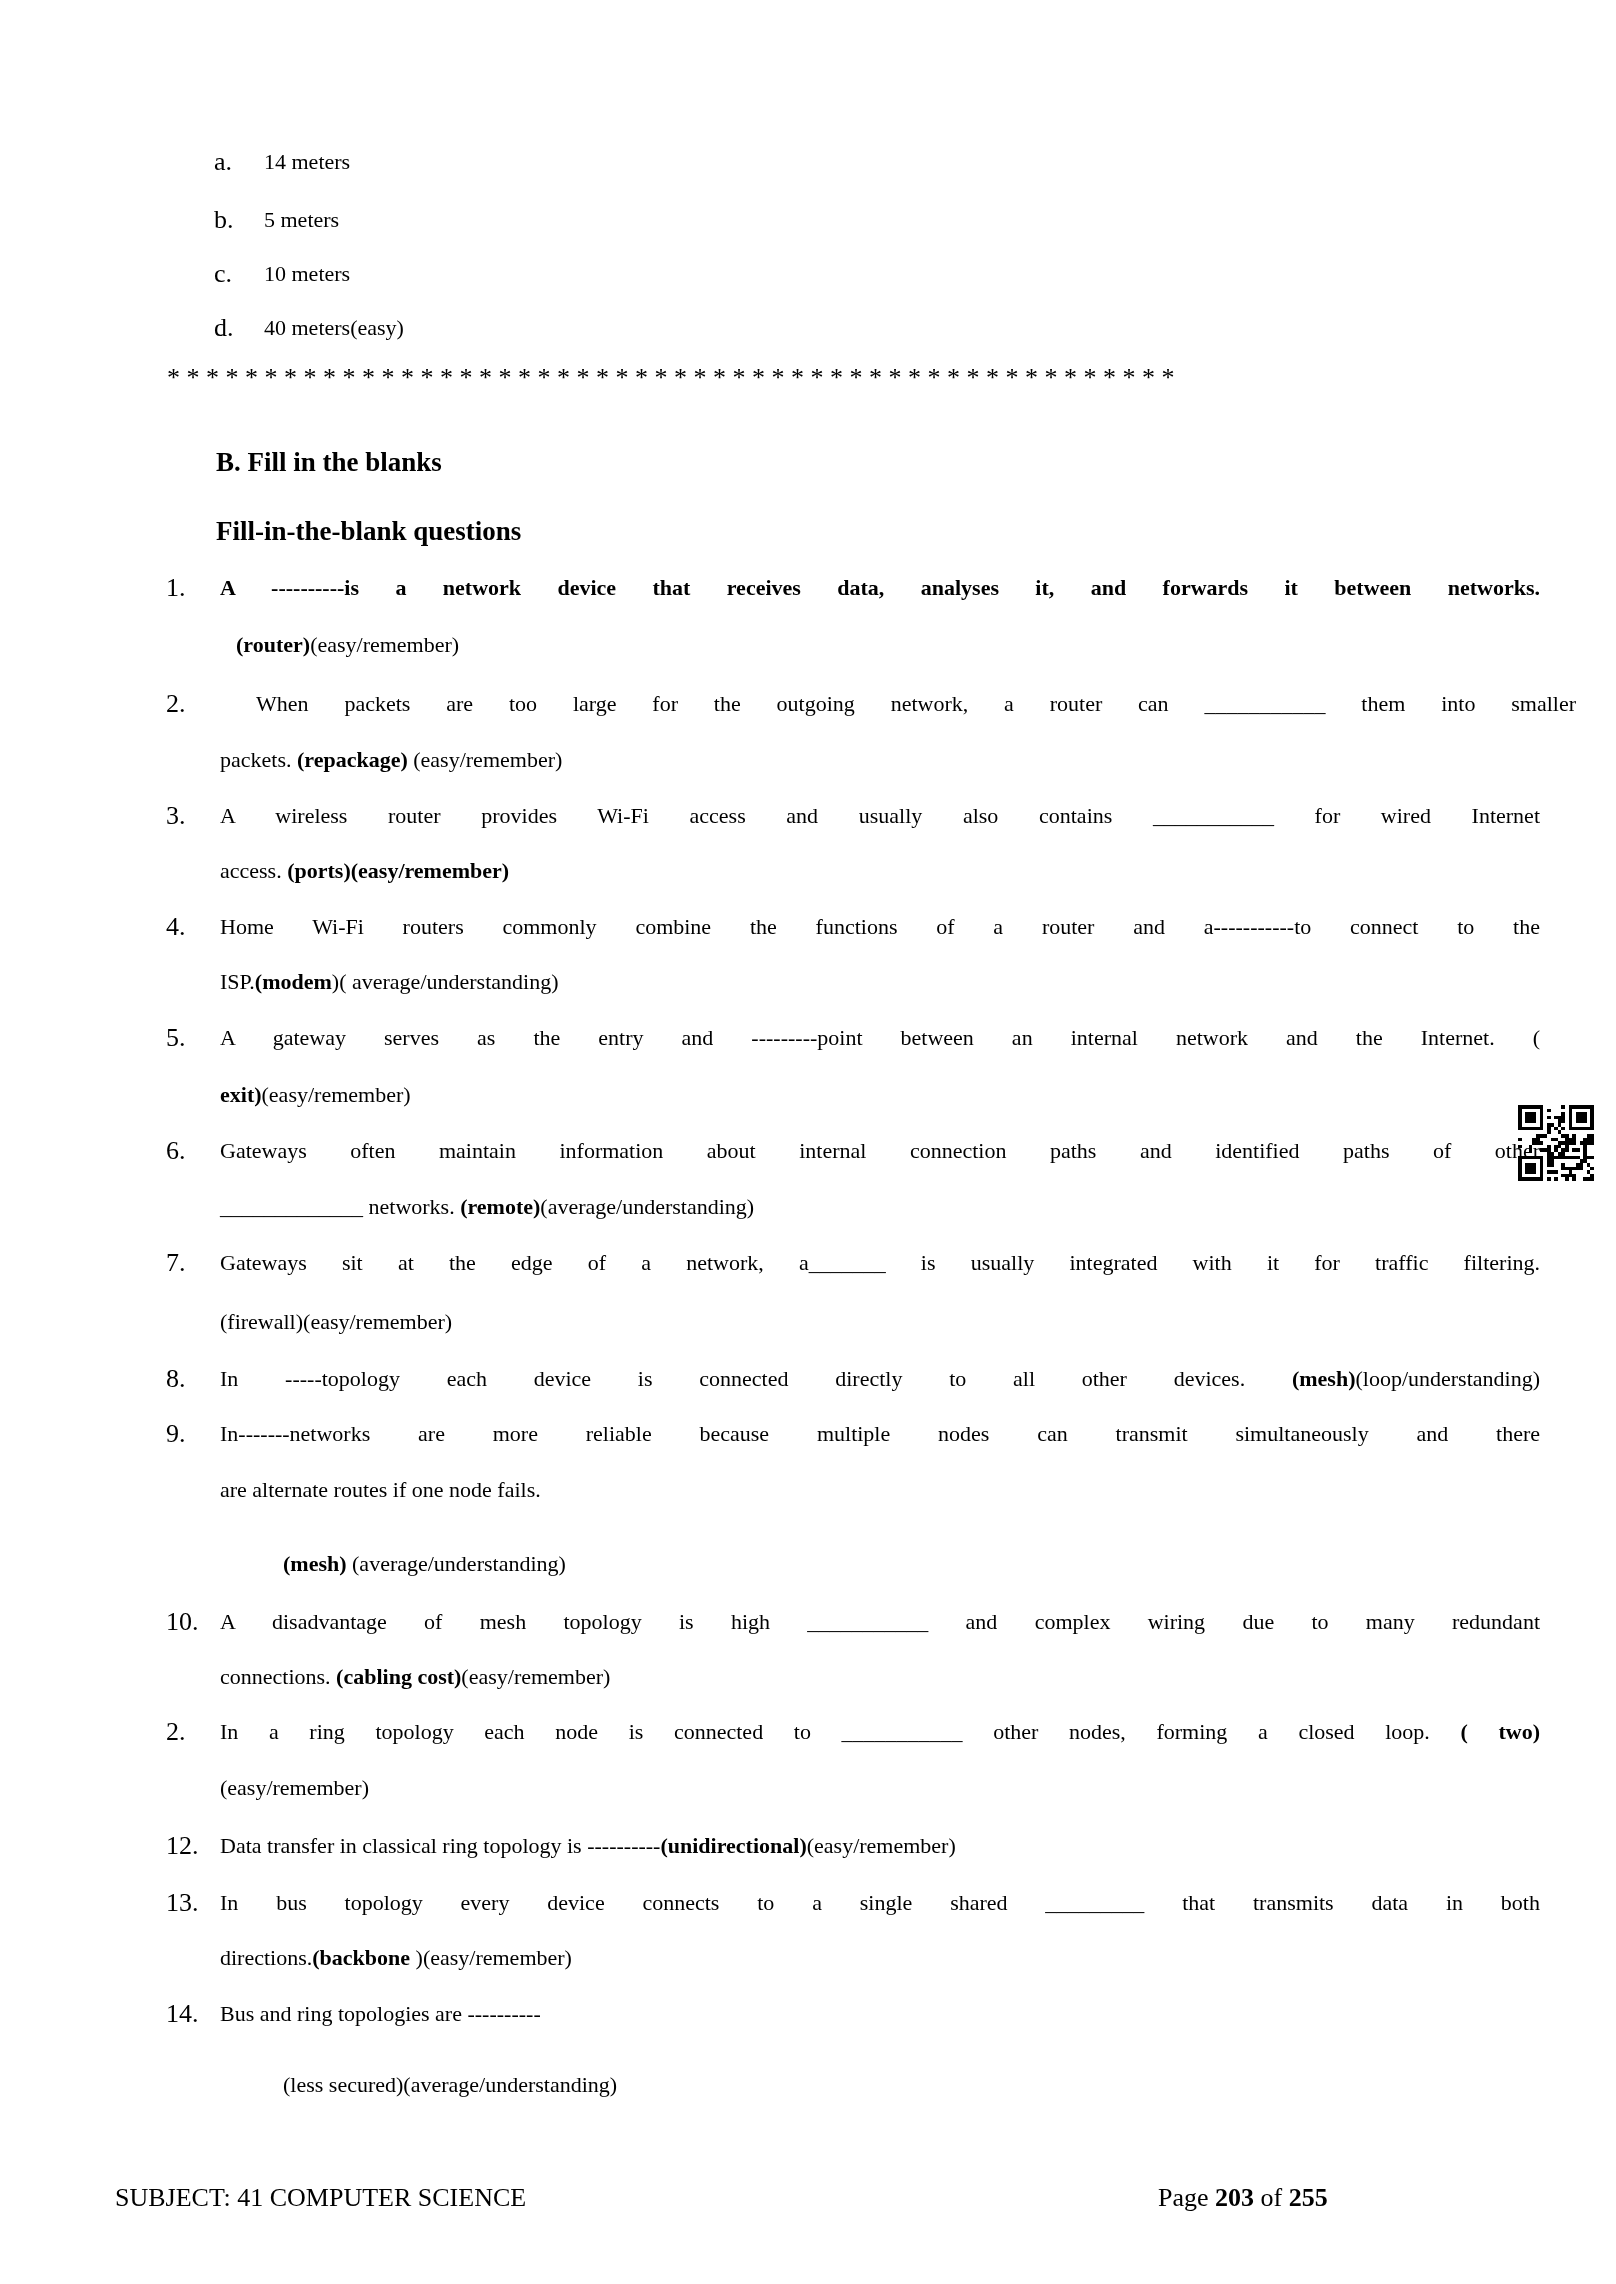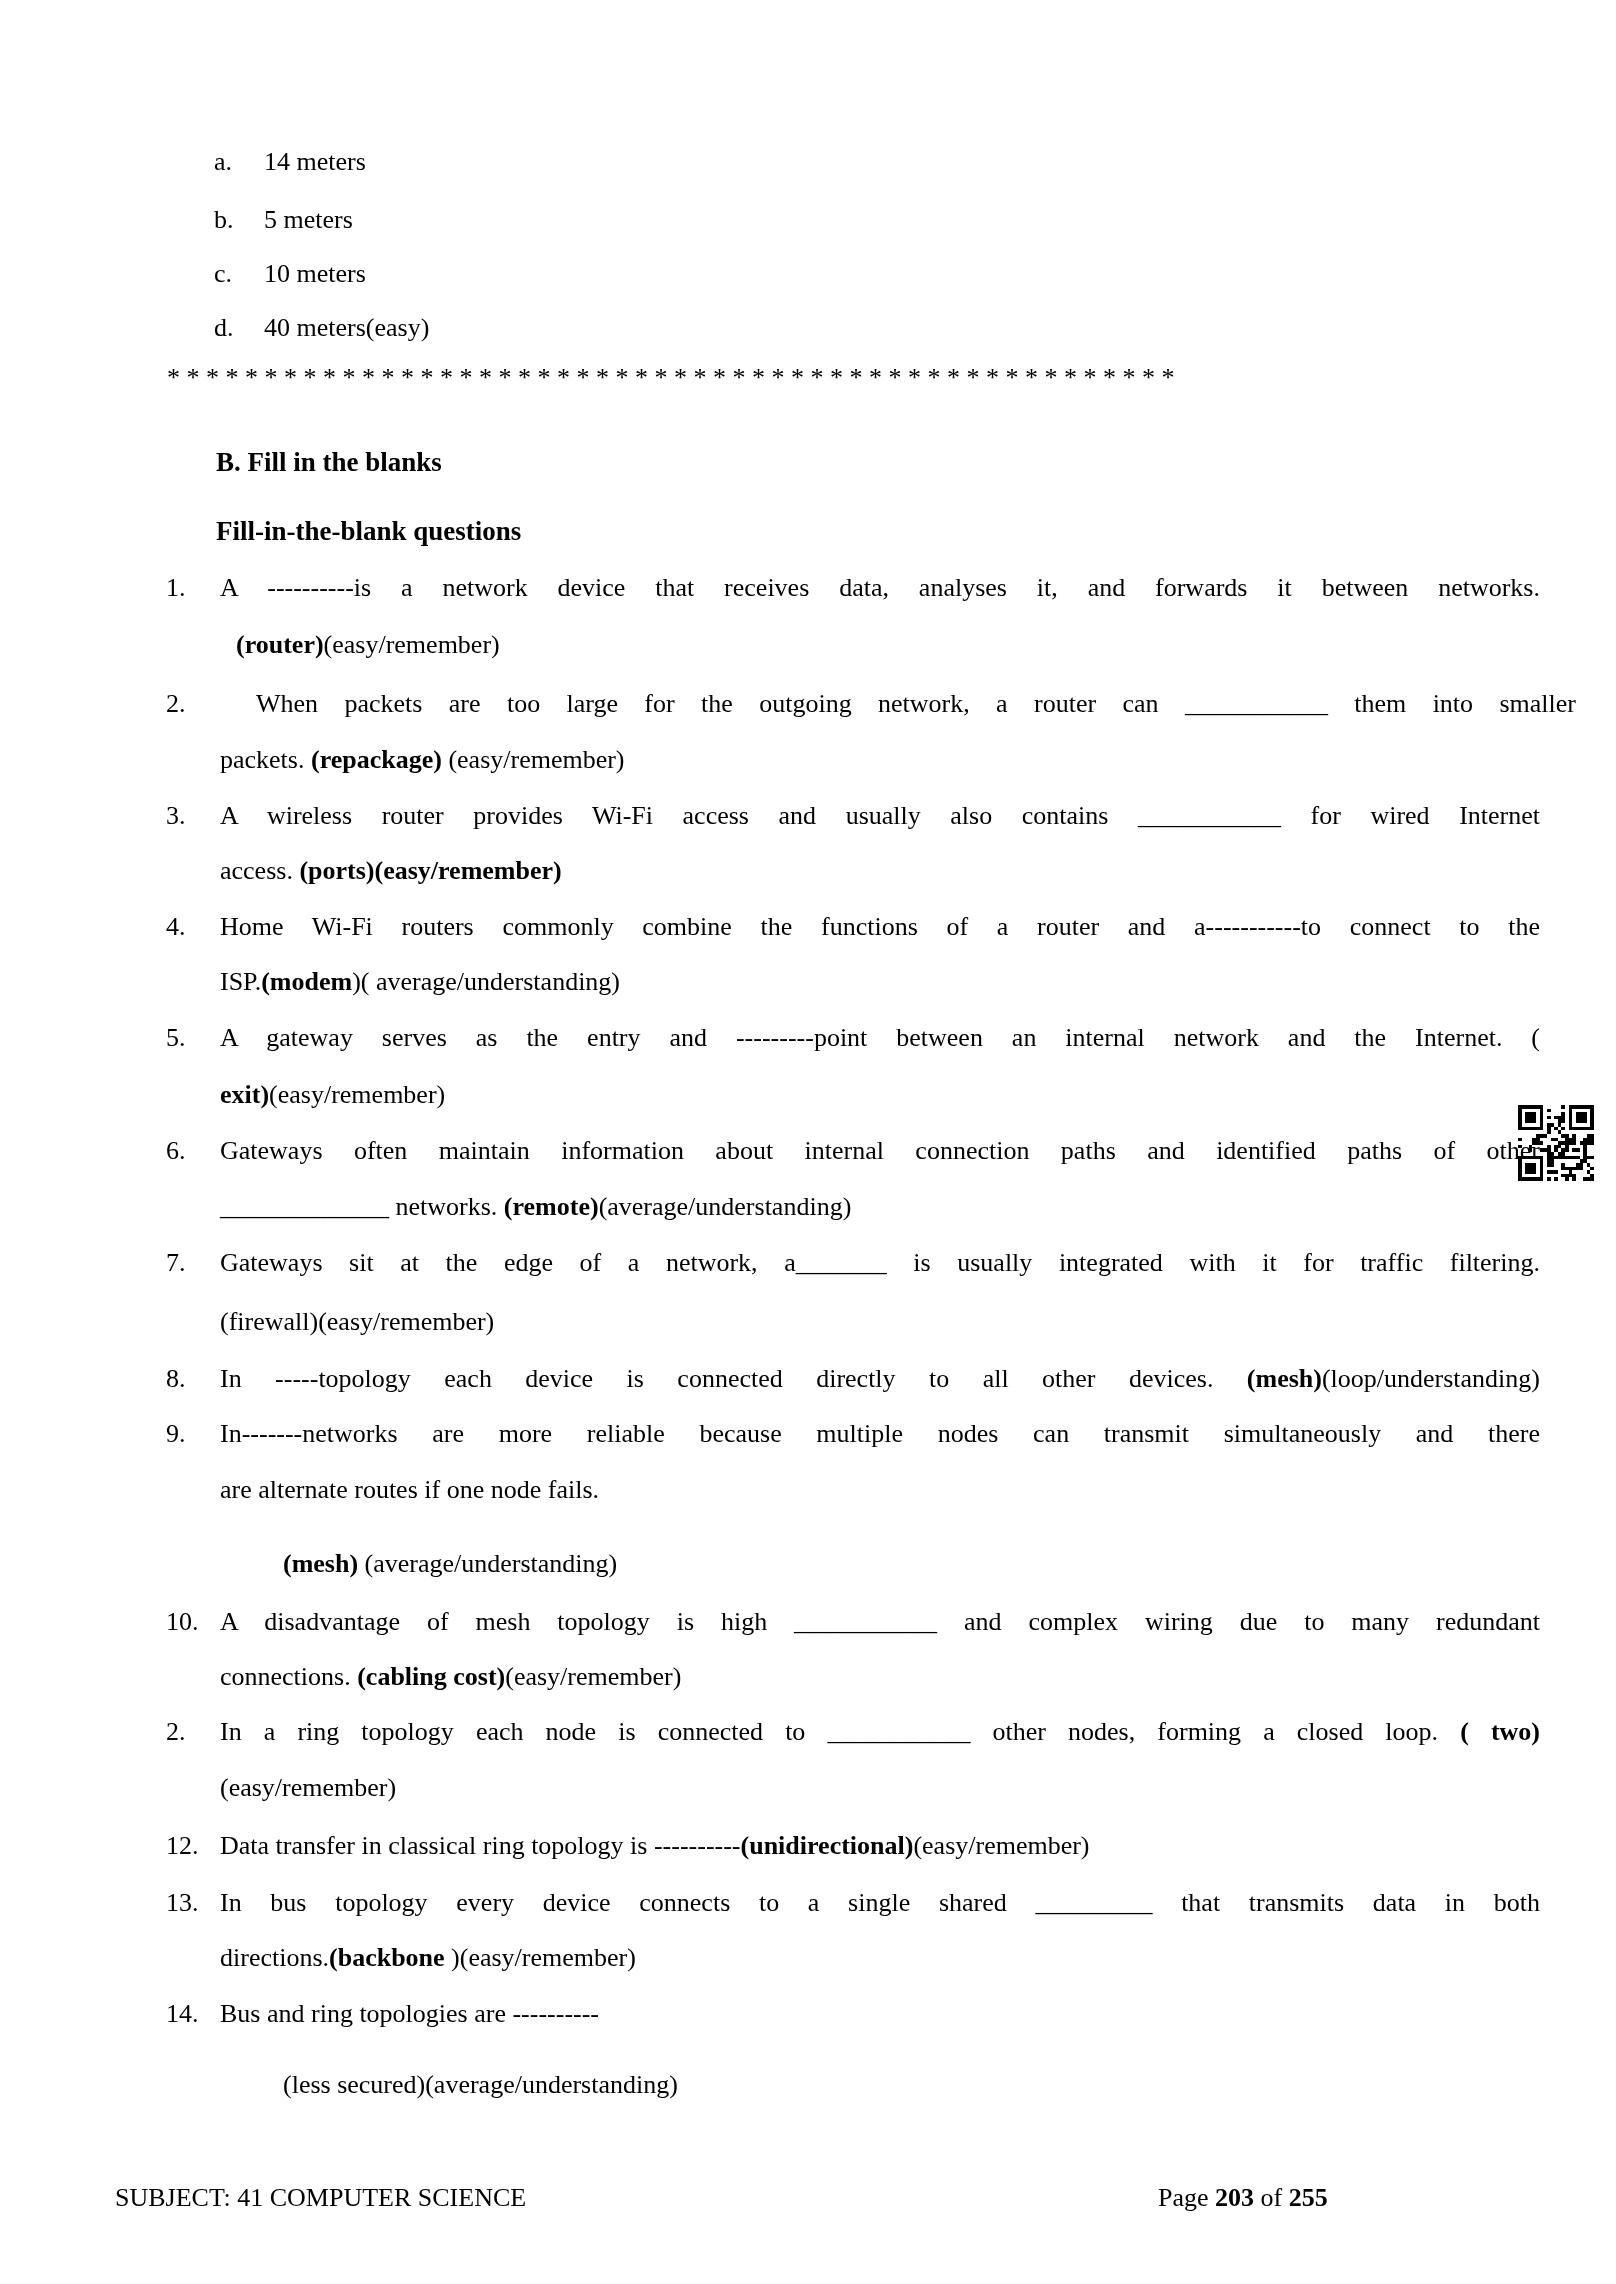--- a/index.html
+++ b/index.html
@@ -7,21 +7,21 @@
     position:relative;
     width:1617px;height:2284px;
     background:#ffffff;
     color:#000;
     font-family:"Liberation Serif", serif;
     overflow:hidden;
   }
   .line{
     position:absolute;
     height:57px;line-height:57px;
-    font-size:26px;
+    font-size:22px;
     white-space:normal;
   }
   .line.j{
     text-align:justify;
     text-align-last:justify;
   }
   .marker{
     position:absolute;
     height:57px;line-height:57px;
     font-size:26px;
@@ -50,21 +50,21 @@
       <div class="marker" style="left: 214px; top: 191px;">b.</div>
       <div class="line" style="left: 264px; top: 191px;"><span>5 meters</span></div>
       <div class="marker" style="left: 214px; top: 245px;">c.</div>
       <div class="line" style="left: 264px; top: 245px;"><span>10 meters</span></div>
       <div class="marker" style="left: 214px; top: 299px;">d.</div>
       <div class="line" style="left: 264px; top: 299px;"><span>40 meters(easy)</span></div>
       <div class="line separator" style="left: 167px; top: 349px;"><span>****************************************************</span></div>
       <div class="line heading" style="left: 216px; top: 434px;"><span>B. Fill in the blanks</span></div>
       <div class="line heading" style="left: 216px; top: 503px;"><span>Fill-in-the-blank questions</span></div>
       <div class="marker" style="left: 166px; top: 559px;">1.</div>
-      <div class="line j" style="left: 220px; top: 559px; width: 1320px;"><span>A ----------is a network device that receives data, analyses it, and forwards it between networks.</span></div>
+      <div class="line j" style="left: 220px; top: 559px; width: 1320px; font-weight: bold;"><span>A ----------is a network device that receives data, analyses it, and forwards it between networks.</span></div>
       <div class="line" style="left: 236px; top: 616px;"><span class="b">(router)</span><span>(easy/remember)</span></div>
       <div class="marker" style="left: 166px; top: 675px;">2.</div>
       <div class="line j" style="left: 220px; top: 675px; width: 1320px; margin-left: 36px;"><span>When packets are too large for the outgoing network, a router can ___________ them into smaller</span></div>
       <div class="line" style="left: 220px; top: 731px;"><span>packets. </span><span class="b">(repackage)</span><span> (easy/remember)</span></div>
       <div class="marker" style="left: 166px; top: 787px;">3.</div>
       <div class="line j" style="left: 220px; top: 787px; width: 1320px;"><span>A wireless router provides Wi-Fi access and usually also contains ___________ for wired Internet</span></div>
       <div class="line" style="left: 220px; top: 842px;"><span>access. </span><span class="b">(ports)(easy/remember)</span></div>
       <div class="marker" style="left: 166px; top: 898px;">4.</div>
       <div class="line j" style="left: 220px; top: 898px; width: 1320px;"><span>Home Wi-Fi routers commonly combine the functions of a router and a-----------to connect to the</span></div>
       <div class="line" style="left: 220px; top: 953px;"><span>ISP.</span><span class="b">(modem</span><span>)( average/understanding)</span></div>

